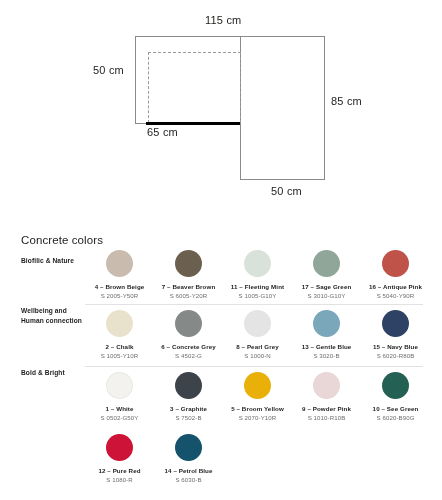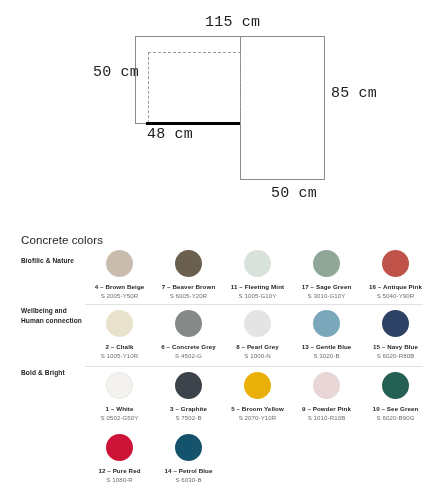--- a/index.html
+++ b/index.html
@@ -17,30 +17,30 @@
   }
 
   
   #diagram {
     position: relative;
     width: 442px;
     height: 218px;
   }
   .dim-label {
     position: absolute;
-    font-family: Liberation Mono, monospace;
-    font-size: 15px;
+    font-family: Liberation Sans, sans-serif;
+    font-size: 11px;
     color: #1d1d1b;
     white-space: nowrap;
     letter-spacing: .2px;
   }
   #dim-width-top   { left: 205px; top: 14px; }
   #dim-left-height { left: 93px;  top: 64px; }
   #dim-bottom-65   { left: 147px; top: 126px; }
-  #dim-right-height{ left: 331px; top: 85px; }
+  #dim-right-height{ left: 331px; top: 95px; }
   #dim-bottom-50   { left: 271px; top: 185px; }
 
   .rect {
     position: absolute;
     border: 1px solid #8a8a8a;
     background: #ffffff;
     box-sizing: border-box;
   }
   #rect-left  { left: 135px; top: 36px;  width: 106px; height: 88px; }
   #rect-right { left: 240px; top: 36px;  width: 85px;  height: 144px; }
@@ -149,21 +149,21 @@
 
 <div id="diagram">
 
   <div class="rect" id="rect-left"></div>
   <div class="rect" id="rect-right"></div>
   <div id="rect-dashed"></div>
   <div id="front-edge"></div>
 
   <div class="dim-label" id="dim-width-top">115 cm</div>
   <div class="dim-label" id="dim-left-height">50 cm</div>
-  <div class="dim-label" id="dim-bottom-65">48 cm</div>
+  <div class="dim-label" id="dim-bottom-65">65 cm</div>
   <div class="dim-label" id="dim-right-height">85 cm</div>
   <div class="dim-label" id="dim-bottom-50">50 cm</div>
 </div>
 
 <div id="colors">
 
   <div id="palette-title">Concrete colors</div>
 
   <div class="group" id="group-1">
     <div class="group-label">Biofilic &amp; Nature</div>

